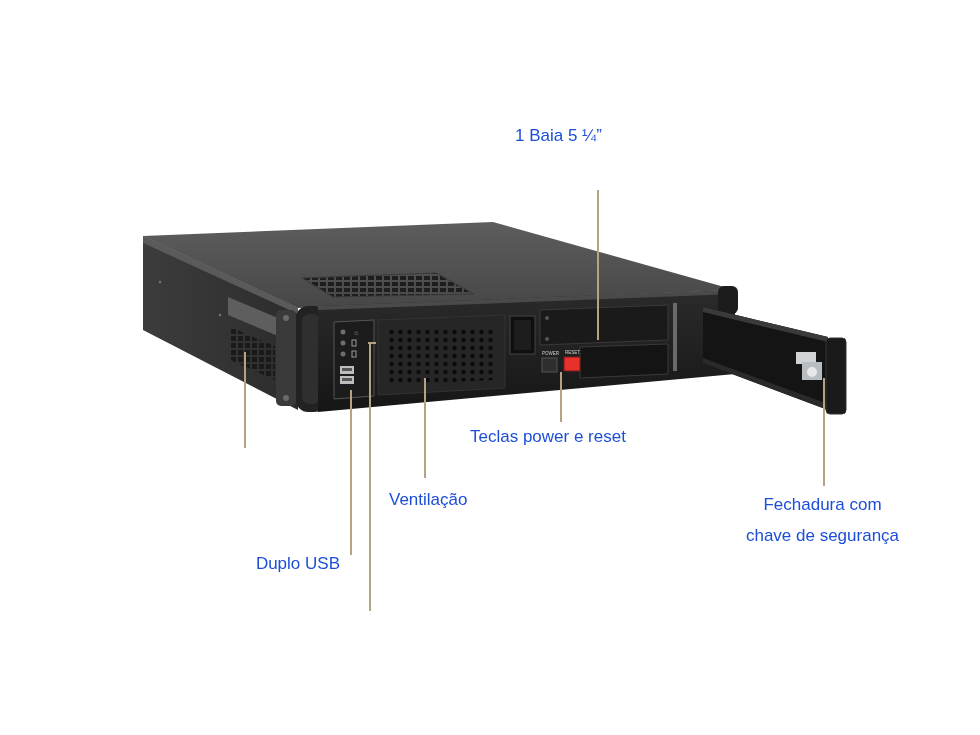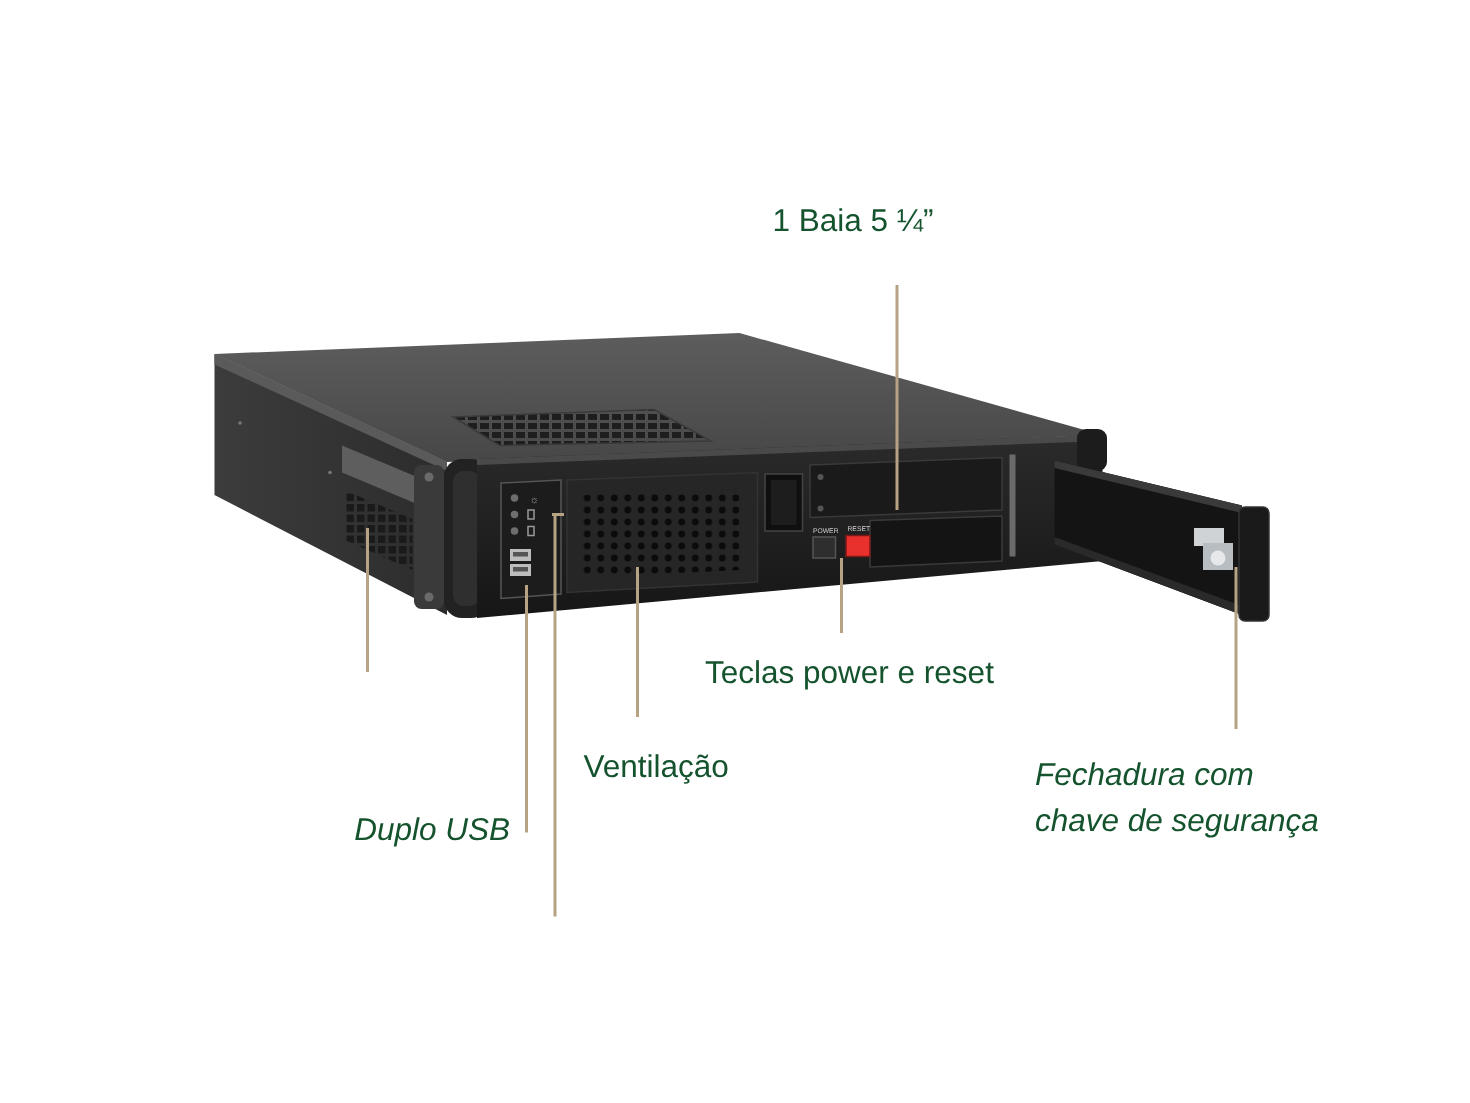--- a/index.html
+++ b/index.html
@@ -1,19 +1,19 @@
 <!DOCTYPE html>
 <html><head>
   <meta charset="utf-8">
   <style>
     html, body { margin: 0; padding: 0; background: #ffffff; }
     #stage { position: relative; width: 980px; height: 735px; overflow: hidden; background: #ffffff; font-family: "Liberation Sans", "DejaVu Sans", sans-serif; }
-    .label { position: absolute; color: #14532d; font-size: 21px; line-height: 31px; white-space: nowrap; margin-top: 12px; }
+    .label { position: absolute; color: #1d4ed8; font-size: 17px; line-height: 31px; white-space: nowrap; }
     .label.right { text-align: right; }
-    .label.center { text-align: left; font-style: italic; }
+    .label.center { text-align: center; }
     .leader { position: absolute; width: 2px; background: #b7a383; }
     svg#product { position: absolute; left: 0; top: 0; }
   </style>
 </head>
 <body>
 
 <div id="stage">
 
   <svg id="product" width="980" height="735" viewBox="0 0 980 735">
     <defs>
@@ -140,18 +140,18 @@
 
   <div class="label" style="left:389px; top:484px;">
     <div>Ventilação</div>
   </div>
 
   <div class="label center" style="left:690px; top:489px; width:265px;">
     <div>Fechadura com</div>
     <div>chave de segurança</div>
   </div>
 
-  <div class="label right" style="left:190px; top:526px; width:150px;font-style:italic;">
+  <div class="label right" style="left:190px; top:548px; width:150px;">
     <div>Duplo USB</div>
   </div>
 
 
 </div>
 
 </body></html>

